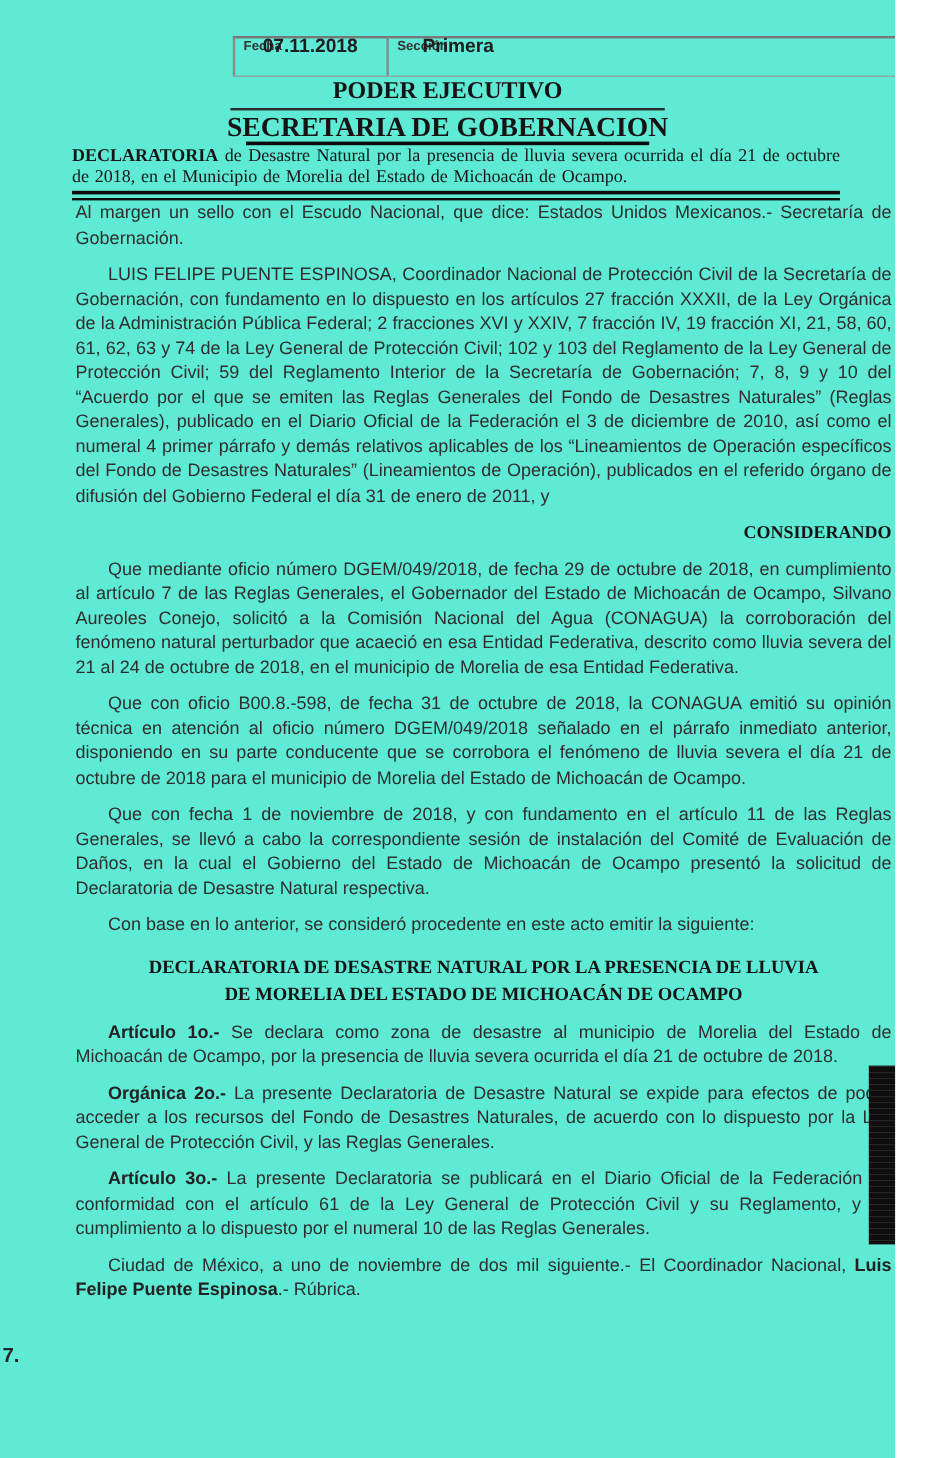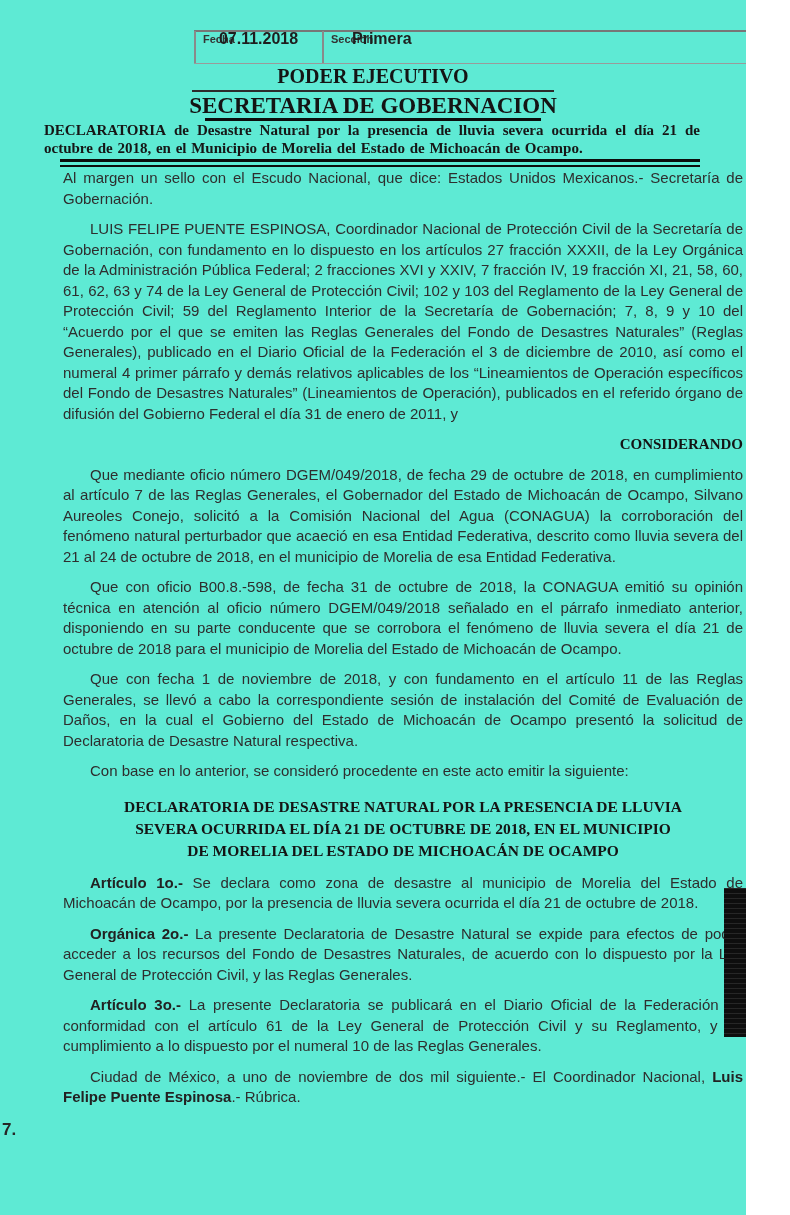--- a/index.html
+++ b/index.html
@@ -16,22 +16,22 @@
   .fecha-label{left:203px;} .fecha-value{left:195px;width:127px;text-align:center;}
   .seccion-label{left:331px;} .seccion-value{left:352px;}
   .poder{position:absolute;top:65px;left:0;right:0;text-align:center;
          font-family:"Liberation Serif",serif;font-weight:bold;font-size:20px;color:#141414;}
   .rule-mid{position:absolute;top:90px;left:50%;margin-left:-181px;width:362px;height:2px;background:#2b2b2b;}
   .secretaria{position:absolute;top:93px;left:0;right:0;text-align:center;
          font-family:"Liberation Serif",serif;font-weight:bold;font-size:23px;color:#141414;}
   .rule-thick{position:absolute;top:118px;left:50%;margin-left:-168px;width:336px;height:3px;background:#0c0c0c;}
 
   
-  .summary{position:absolute;top:122px;left:44px;right:46px;text-align:justify;
-           font-family:"Liberation Serif",serif;font-weight:bold;font-size:15px;
+  .summary{position:absolute;top:122px;left:60px;right:46px;text-align:justify;
+           font-family:"Liberation Serif",serif;font-weight:normal;font-size:15px;
            line-height:17.5px;color:#161616;word-spacing:1px;}
   .double-rule{position:absolute;top:159px;left:60px;right:46px;height:8px;
            border-top:3px solid #0c0c0c;border-bottom:2px solid #0c0c0c;box-sizing:border-box;}
 
   
   .doc-body{position:absolute;top:168px;left:63px;width:680px;
             font-size:15px;line-height:20.5px;text-align:justify;color:#2e2e2e;}
   .doc-body p{margin:0 0 10px 0;}
   .indent{text-indent:27px;}
   .doc-body b{color:#222;}
@@ -87,21 +87,20 @@
     <p class="indent"><span>Que mediante oficio número DGEM/049/2018, de fecha 29 de octubre de 2018, en cumplimiento al artículo 7 de las Reglas Generales, el Gobernador del Estado de Michoacán de Ocampo, Silvano Aureoles Conejo, solicitó a la Comisión Nacional del Agua (CONAGUA) la corroboración del fenómeno natural perturbador que acaeció en esa Entidad Federativa, descrito como lluvia severa del 21 al 24 de octubre de 2018, en el municipio de Morelia de esa Entidad Federativa.</span></p>
 
     <p class="indent"><span>Que con oficio B00.8.-598, de fecha 31 de octubre de 2018, la CONAGUA emitió su opinión técnica en atención al oficio número DGEM/049/2018 señalado en el párrafo inmediato anterior, disponiendo en su parte conducente que se corrobora el fenómeno de lluvia severa el día 21 de octubre de 2018 para el municipio de Morelia del Estado de Michoacán de Ocampo.</span></p>
 
     <p class="indent"><span>Que con fecha 1 de noviembre de 2018, y con fundamento en el artículo 11 de las Reglas Generales, se llevó a cabo la correspondiente sesión de instalación del Comité de Evaluación de Daños, en la cual el Gobierno del Estado de Michoacán de Ocampo presentó la solicitud de Declaratoria de Desastre Natural respectiva.</span></p>
 
     <p class="indent"><span>Con base en lo anterior, se consideró procedente en este acto emitir la siguiente:</span></p>
 
     <div class="big-heading">
       <div>DECLARATORIA DE DESASTRE NATURAL POR LA PRESENCIA DE LLUVIA</div>
-      <div>SEVERA OCURRIDA EL DÍA 21 DE OCTUBRE DE 2018, EN EL MUNICIPIO</div>
       <div>DE MORELIA DEL ESTADO DE MICHOACÁN DE OCAMPO</div>
     </div>
 
     <p class="indent"><b>Artículo 1o.-</b><span> Se declara como zona de desastre al municipio de Morelia del Estado de Michoacán de Ocampo, por la presencia de lluvia severa ocurrida el día 21 de octubre de 2018.</span></p>
 
     <p class="indent"><b>Orgánica 2o.-</b><span> La presente Declaratoria de Desastre Natural se expide para efectos de poder acceder a los recursos del Fondo de Desastres Naturales, de acuerdo con lo dispuesto por la Ley General de Protección Civil, y las Reglas Generales.</span></p>
 
     <p class="indent"><b>Artículo 3o.-</b><span> La presente Declaratoria se publicará en el Diario Oficial de la Federación de conformidad con el artículo 61 de la Ley General de Protección Civil y su Reglamento, y en cumplimiento a lo dispuesto por el numeral 10 de las Reglas Generales.</span></p>
 
     <p class="indent"><span>Ciudad de México, a uno de noviembre de dos mil siguiente.- El Coordinador Nacional, </span><b>Luis Felipe Puente Espinosa</b><span>.- Rúbrica.</span></p>

